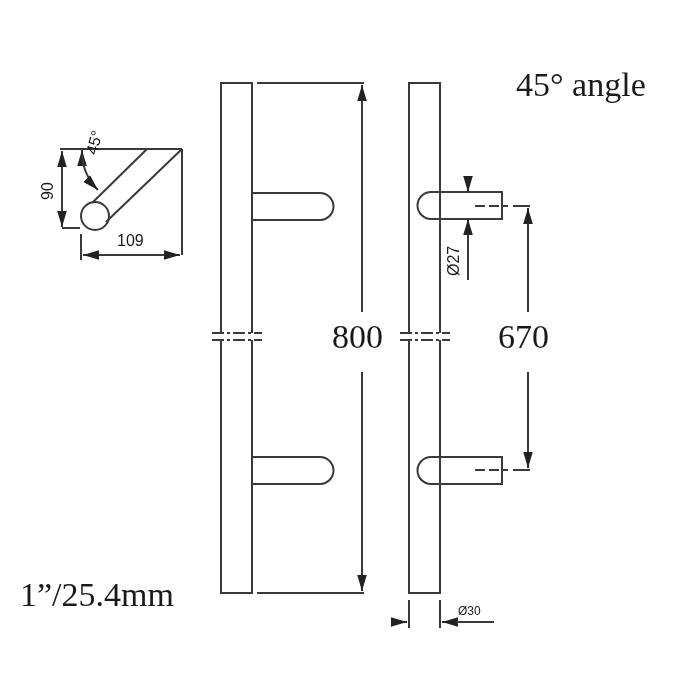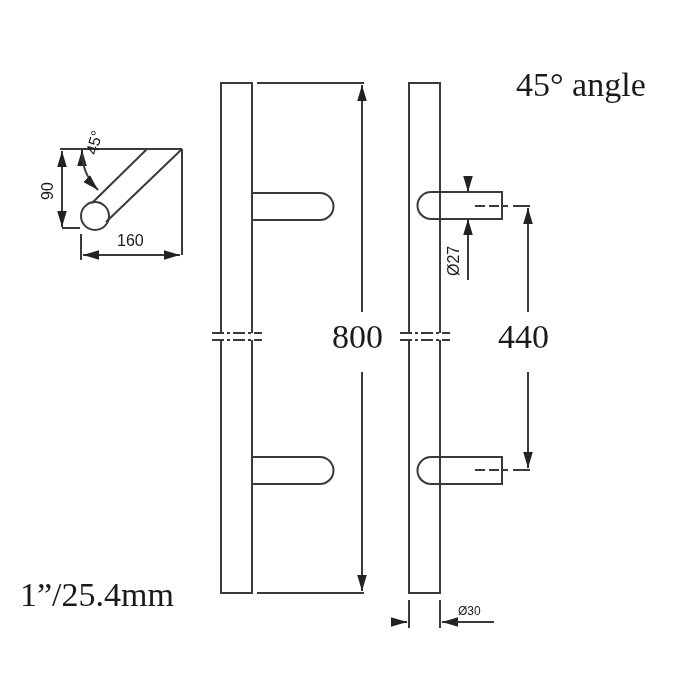--- a/index.html
+++ b/index.html
@@ -88,19 +88,19 @@
         <line x1="456" y1="622" x2="494" y2="622"></line>
       </g>
     </g>
   </svg>
 
   <div class="lbl serif" style="left:498px;top:66px;font-size:34px;margin-left:18px;">45° angle</div>
   <div class="lbl serif" style="left:20px;top:576px;font-size:34px;text-align:center;">1”/25.4mm</div>
 
   <div class="lbl sans" style="left:83px;top:152px;font-size:16px;transform:rotate(-75deg);transform-origin:left top;">45°</div>
   <div class="lbl sans" style="left:39px;top:200px;font-size:16px;transform:rotate(-90deg);transform-origin:left top;">90</div>
-  <div class="lbl sans" style="left:117px;top:232px;font-size:16px;">160</div>
+  <div class="lbl sans" style="left:117px;top:232px;font-size:16px;">109</div>
 
   <div class="lbl serif" style="left:332px;top:318px;font-size:34px;">800</div>
-  <div class="lbl serif" style="left:498px;top:318px;font-size:34px;">440</div>
+  <div class="lbl serif" style="left:498px;top:318px;font-size:34px;">670</div>
   <div class="lbl sans" style="left:445px;top:276px;font-size:16px;transform:rotate(-90deg);transform-origin:left top;">Ø27</div>
   <div class="lbl sans" style="left:458px;top:604px;font-size:12px;">Ø30</div>
 </div>
 
 </body></html>

